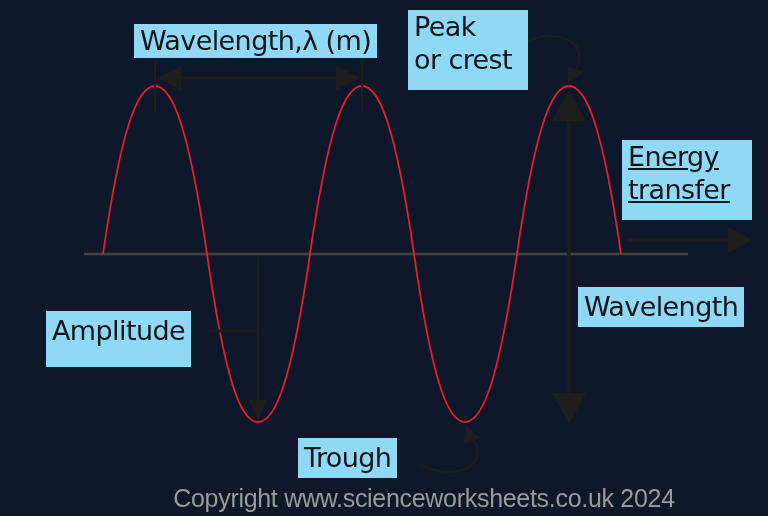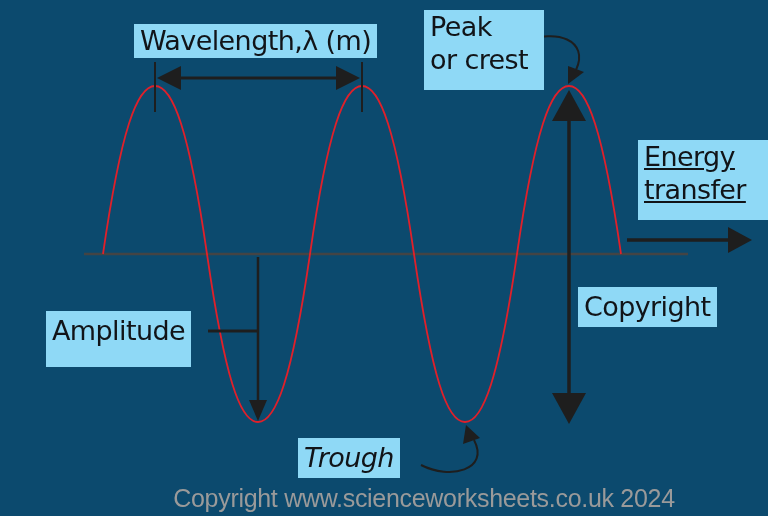--- a/index.html
+++ b/index.html
@@ -1,19 +1,19 @@
 <!DOCTYPE html>
 <html><head>
 <meta charset="utf-8">
 <style>
   html, body { margin:0; padding:0; background:#ffffff; }
-  #stage { position:relative; width:768px; height:516px; overflow:hidden; background:#0c4a6e; font-family:"DejaVu Sans", sans-serif; }
+  #stage { position:relative; width:768px; height:516px; overflow:hidden; background:#0f172a; font-family:"DejaVu Sans", sans-serif; }
   svg.diagram { position:absolute; left:0; top:0; }
   .label { position:absolute; background:#8fd9f6; color:#111418; font-family:"DejaVu Sans", sans-serif; font-size:27px; line-height:34px; padding:0 6px; white-space:nowrap; letter-spacing:-0.6px; }
-  .label.two-line { line-height:33px; white-space:pre-line;margin-left:16px; }
+  .label.two-line { line-height:33px; white-space:pre-line; }
   .copyright { position:absolute; left:0; width:768px; top:484px; text-align:center; font-family:"Liberation Sans", sans-serif; font-size:25px; color:#9a9a9a; letter-spacing:-0.3px;margin-left:40px; }
 </style>
 </head>
 <body>
 
 <div id="stage">
   <svg class="diagram" width="768" height="516" viewBox="0 0 768 516">
 
     <line x1="84" y1="254" x2="688" y2="254" stroke="#444444" stroke-width="2.5"></line>
 
@@ -63,18 +63,18 @@
       <path d="M421,465 C450,480 490,470 474,440" fill="none" stroke="#1e1e1e" stroke-width="2"></path>
       <polygon points="466,425 463,444 480,438" fill="#1e1e1e"></polygon>
     </g>
   </svg>
 
   <div class="label" style="left:134px; top:24px; height:34px;">Wavelength,λ (m)</div>
   <div class="label two-line" style="left:408px; top:10px; width:108px; height:80px;">Peak
 or crest</div>
   <div class="label two-line" style="left:622px; top:140px; width:118px; height:80px;text-decoration:underline;">Energy
 transfer</div>
-  <div class="label" style="left:578px; top:287px; height:40px; line-height:40px;">Copyright</div>
+  <div class="label" style="left:578px; top:287px; height:40px; line-height:40px;">Wavelength</div>
   <div class="label" style="left:46px; top:311px; height:56px; line-height:40px;">Amplitude</div>
-  <div class="label" style="left:298px; top:438px; height:40px; line-height:40px;font-style:italic;">Trough</div>
+  <div class="label" style="left:298px; top:438px; height:40px; line-height:40px;">Trough</div>
 
   <div class="copyright">Copyright www.scienceworksheets.co.uk 2024</div>
 </div>
 
 </body></html>

